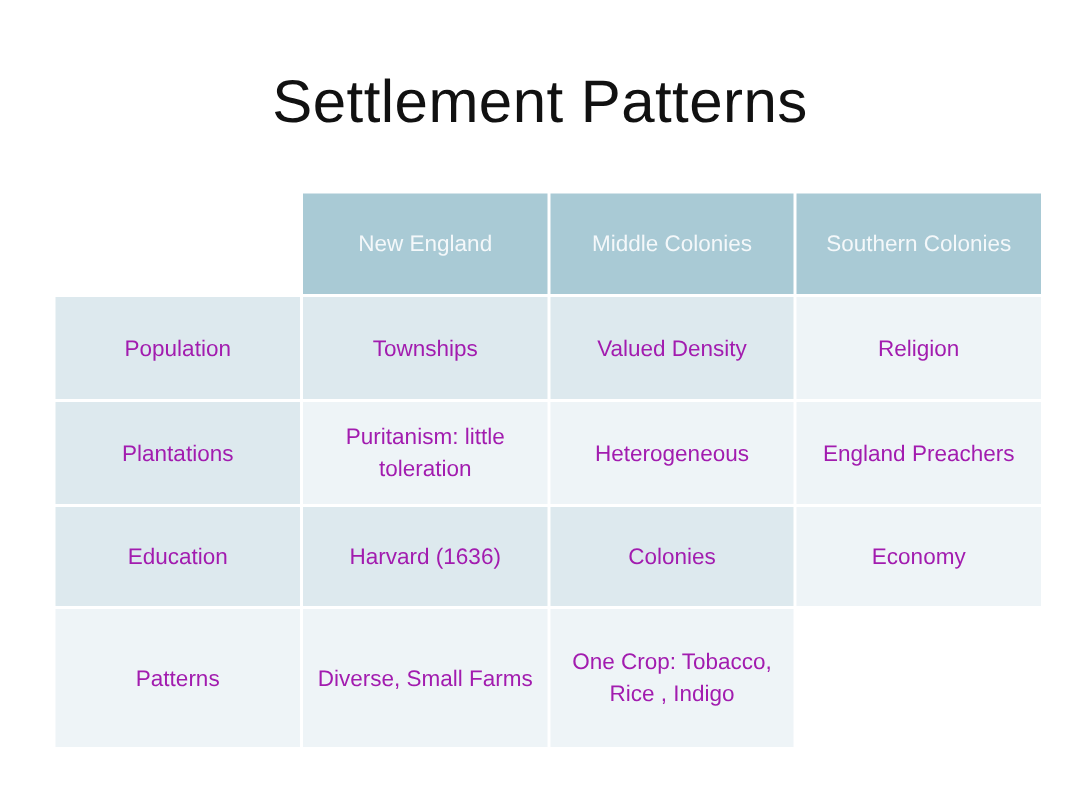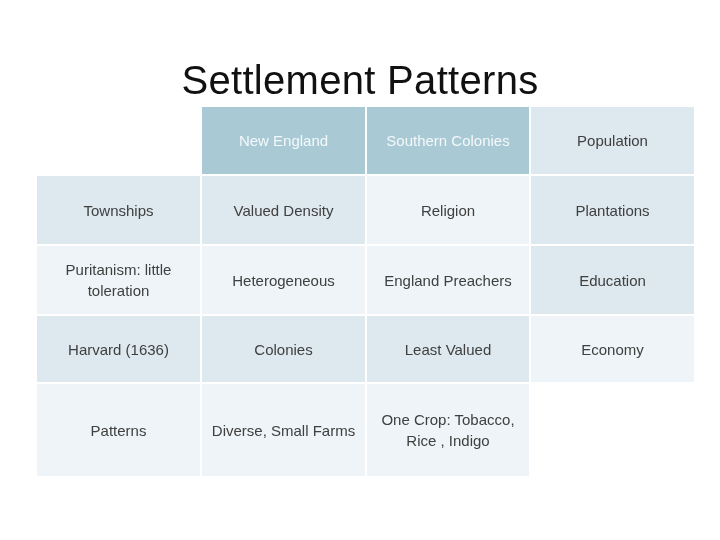--- a/index.html
+++ b/index.html
@@ -15,69 +15,68 @@
     }
     .title {
       position: absolute;
       left: 0; top: 40px;
       width: 720px;
       text-align: center;
       font-size: 40px;
       line-height: 56px;
       color: #111111;
       letter-spacing: 0.3px;
-      margin-top: 12px;
     }
     .table {
       position: absolute;
-      left: 37px; top: 107px;
+      left: 37px; top: 129px;
       display: grid;
       grid-template-columns: 163px 163px 162px 163px;
       grid-template-rows: 67px 68px 68px 66px 92px;
       column-gap: 2px;
       row-gap: 2px;
     }
     .cell {
       display: flex;
       align-items: center;
       justify-content: center;
       text-align: center;
       font-size: 15px;
       line-height: 21px;
       padding: 0 6px;
       box-sizing: border-box;
-      color: #404040;
+      color: #a21caf;
     }
     .hdr { background: #a9cad5; color: #f4f8fa; }
     .hdr.blank { background: #ffffff; }
     .row-odd .cell, .cell.odd { background: #dde9ee; }
     .cell.even { background: #eef4f7; }
   </style>
 </head>
 <body>
 
 <div class="title">Settlement Patterns</div>
 
 <div class="table">
   <div class="cell hdr blank"></div>
   <div class="cell hdr">New England</div>
+  <div class="cell hdr">Middle Colonies</div>
   <div class="cell hdr">Southern Colonies</div>
 
   <div class="cell odd">Population</div>
   <div class="cell odd">Townships</div>
   <div class="cell odd">Valued Density</div>
   <div class="cell even">Religion</div>
 
   <div class="cell odd">Plantations</div>
   <div class="cell even">Puritanism: little toleration</div>
   <div class="cell even">Heterogeneous</div>
   <div class="cell even">England Preachers</div>
 
   <div class="cell odd">Education</div>
   <div class="cell odd">Harvard (1636)</div>
   <div class="cell odd">Colonies</div>
-  <div class="cell odd">Least Valued</div>
 
   <div class="cell even">Economy</div>
   <div class="cell even">Patterns</div>
   <div class="cell even">Diverse, Small Farms</div>
   <div class="cell even">One Crop: Tobacco, Rice , Indigo</div>
 </div>
 
 </body></html>

